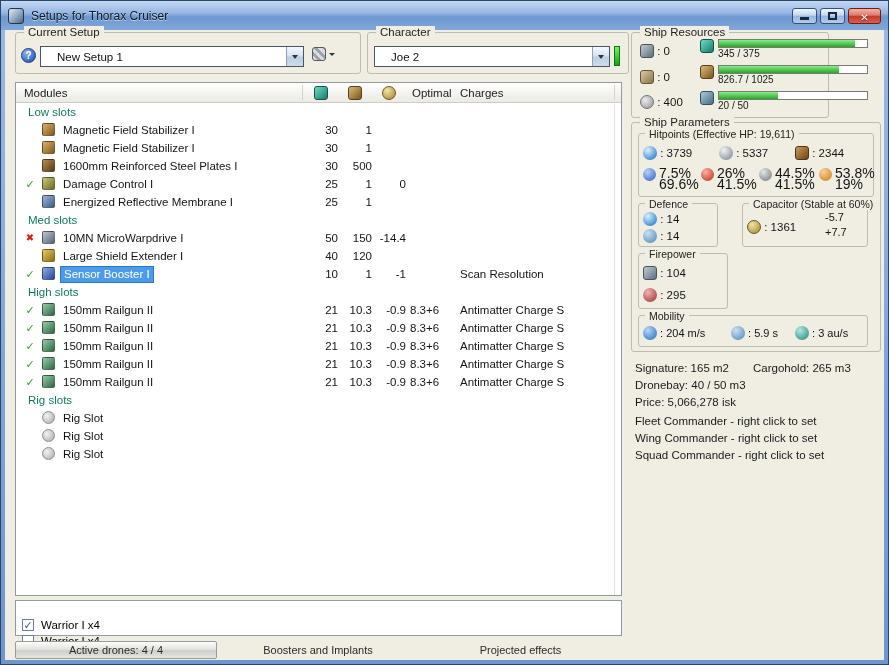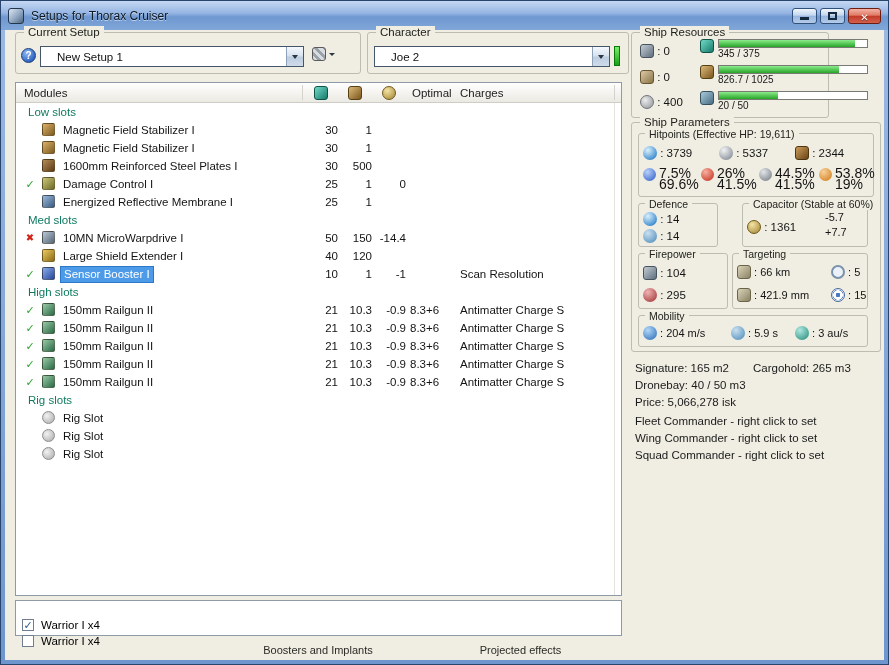--- a/index.html
+++ b/index.html
@@ -417,20 +417,21 @@
     <span class="cb checked"></span>
     <span class="dlabel">Warrior I x4</span>
   </div>
 
   <div class="drow">
     <span class="cb"></span>
     <span class="dlabel">Warrior I x4</span>
   </div>
 </div>
 
+    <div class="bseg active" style="left:10px;width:202px;">Active drones: 4 / 4</div>
     <div class="bseg" style="left:414px;width:203px;">Projected effects</div>
     <div class="bseg" style="left:212px;width:202px;">Boosters and Implants</div>
 
     <div class="group" style="left:626px;top:2px;width:198px;height:86px;">
       <span class="glabel">Ship Resources</span>
       <div class="stat" style="left:8px;top:10px;">
         <span class="ico ico-turret"></span><span class="val">0</span>
       </div>
       <div class="stat" style="left:8px;top:36px;">
         <span class="ico ico-launcher"></span><span class="val">0</span>
@@ -533,35 +534,20 @@
       <div class="group" style="left:6px;top:130px;width:90px;height:56px;">
         <span class="glabel small">Firepower</span>
         <div class="stat" style="left:4px;top:11px;">
           <span class="ico ico-turret"></span><span class="val">104</span>
         </div>
         <div class="stat" style="left:4px;top:33px;">
           <span class="ico ico-volley"></span><span class="val">295</span>
         </div>
       </div>
 
-      <div class="group" style="left:100px;top:130px;width:136px;height:56px;">
-        <span class="glabel small">Targeting</span>
-        <div class="stat plain" style="left:4px;top:10px;">
-          <span class="ico ico-range"></span><span class="val">66 km</span>
-        </div>
-        <div class="stat plain" style="left:98px;top:10px;">
-          <span class="ico ico-maxtargets"></span><span class="val">5</span>
-        </div>
-        <div class="stat plain" style="left:4px;top:33px;">
-          <span class="ico ico-range"></span><span class="val">421.9 mm</span>
-        </div>
-        <div class="stat plain" style="left:98px;top:33px;">
-          <span class="ico ico-sensor"></span><span class="val">15</span>
-        </div>
-      </div>
 
       <div class="group" style="left:6px;top:192px;width:230px;height:32px;">
         <span class="glabel small">Mobility</span>
         <div class="stat plain" style="left:4px;top:9px;">
           <span class="ico ico-speed"></span><span class="val">204 m/s</span>
         </div>
         <div class="stat plain" style="left:92px;top:9px;">
           <span class="ico ico-agility"></span><span class="val">5.9 s</span>
         </div>
         <div class="stat plain" style="left:156px;top:9px;">

